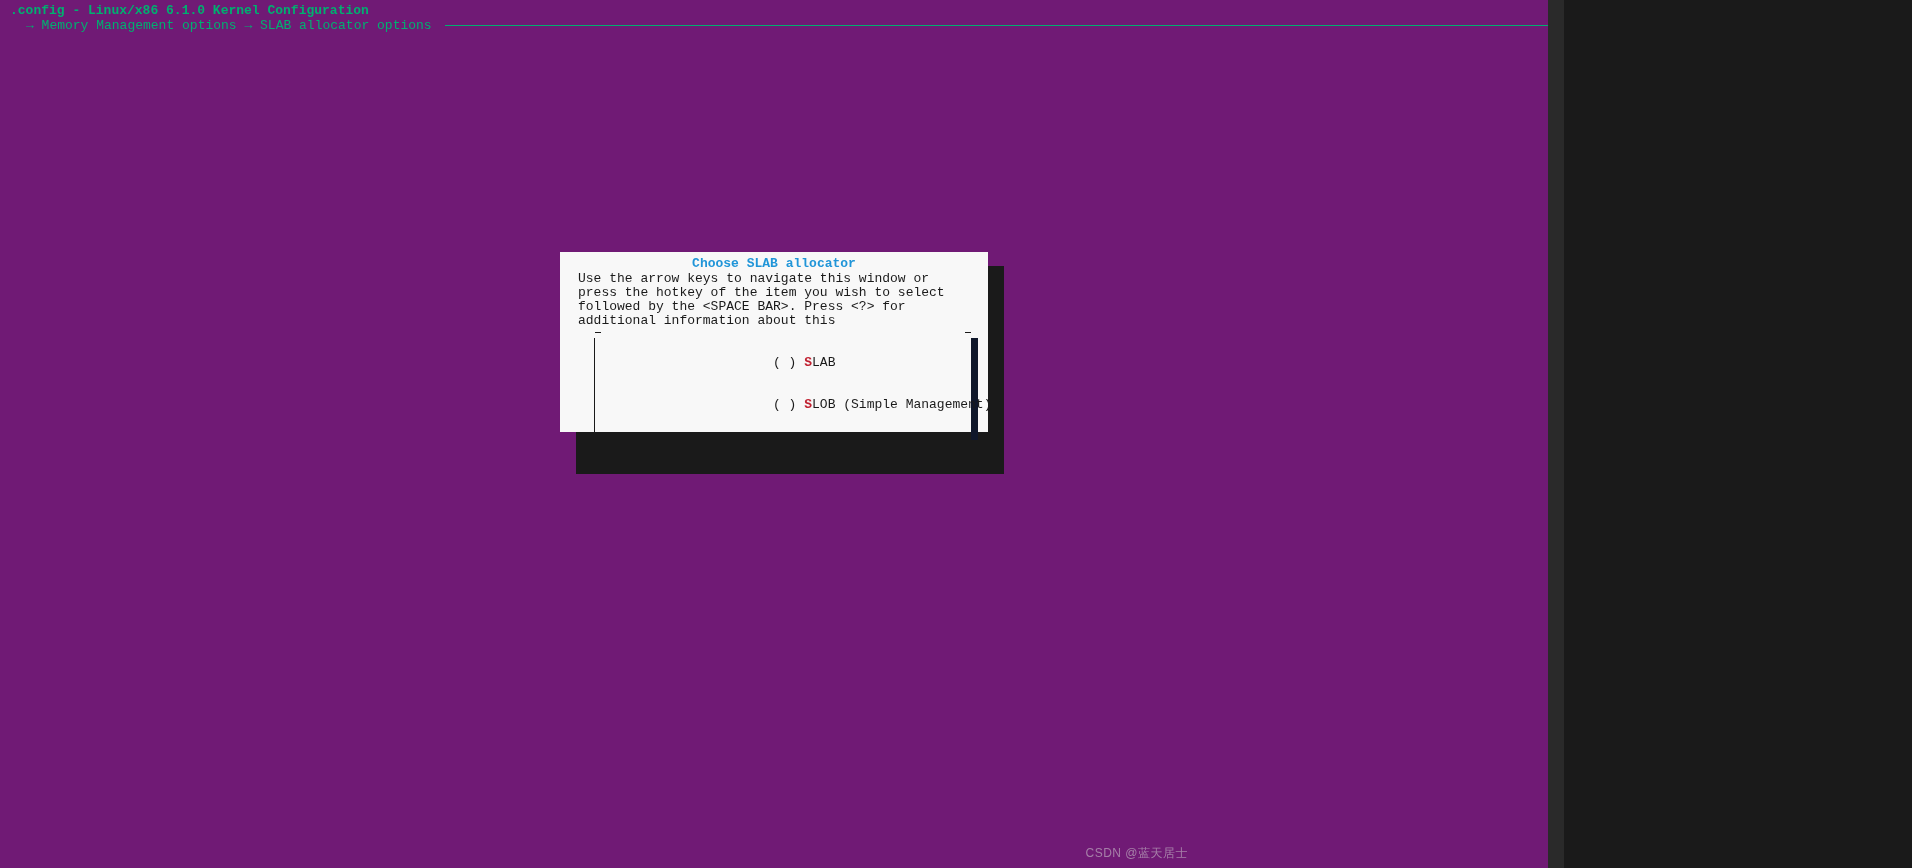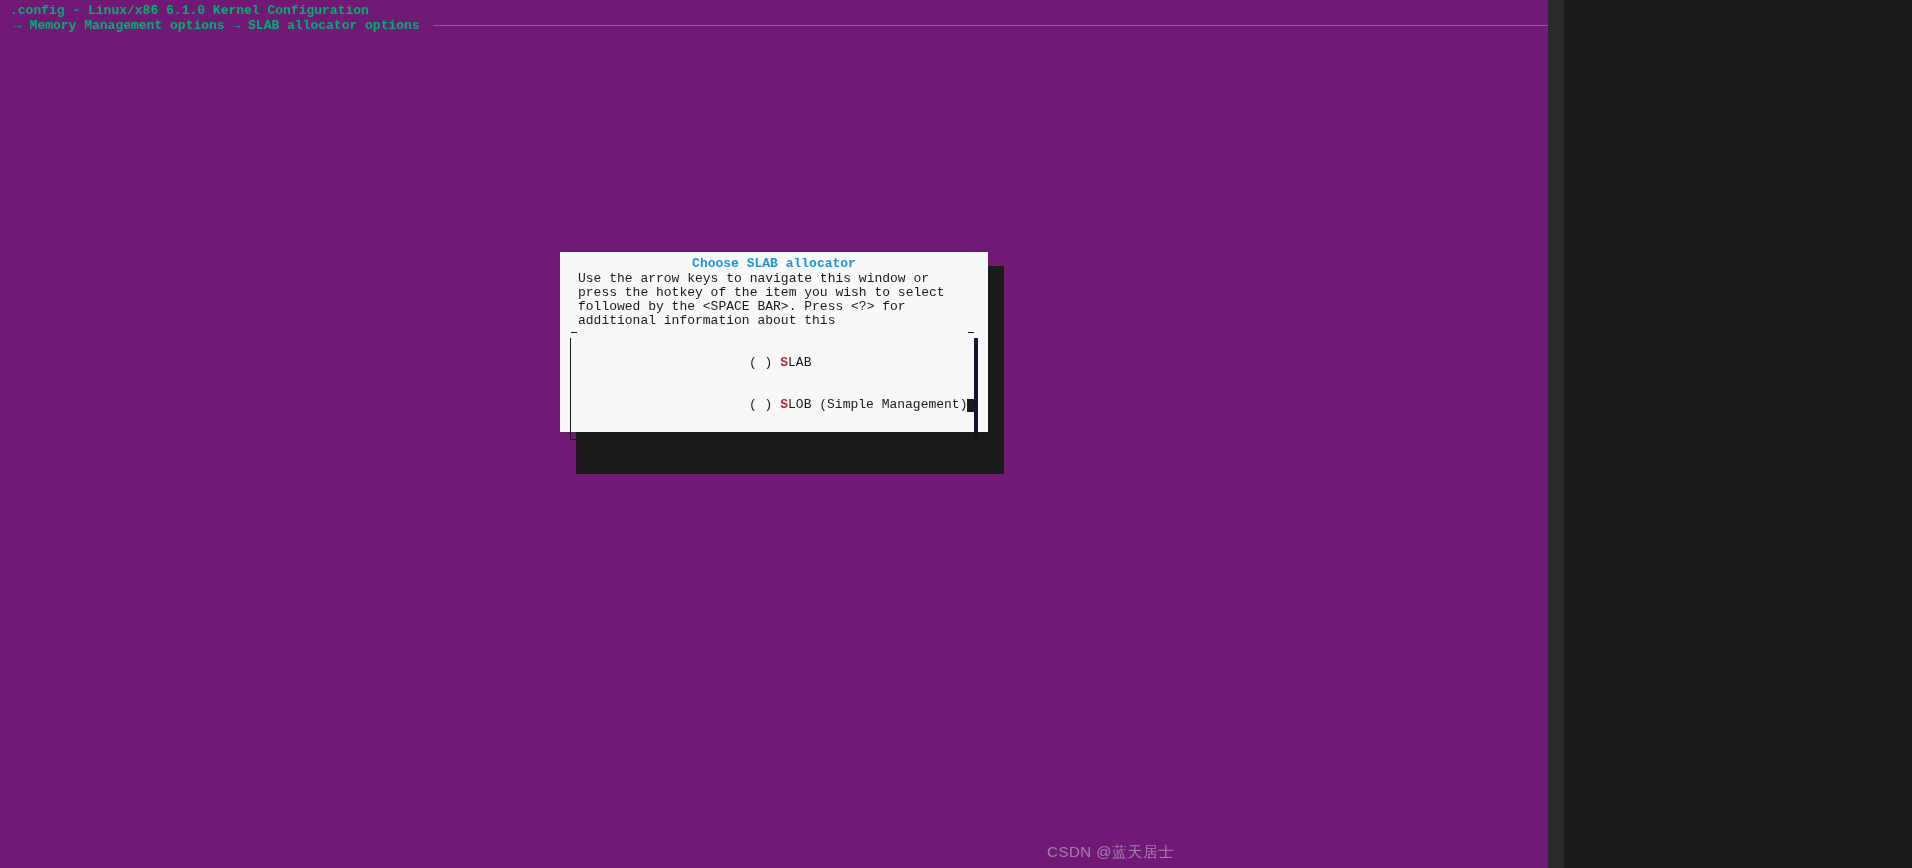--- a/index.html
+++ b/index.html
@@ -51,24 +51,24 @@
       left: 10px;
       color: #00b070;
       font-weight: bold;
       line-height: 14px;
       white-space: pre;
     }
     
     .breadcrumb-line {
       position: absolute;
       top: 18px;
-      left: 4px;
+      left: 16px;
       width: 1584px;
       color: #00b070;
-      font-weight: bold;
+      font-weight: normal;
       white-space: nowrap;
       overflow: hidden;
     }
     
     .breadcrumb-text {
       padding-left: 10px;
     }
     
     .hr-line {
       display: inline-block;
@@ -111,23 +111,24 @@
     .dialog-help {
       line-height: 14px;
       padding: 0 8px;
       white-space: pre-wrap;
     }
     
     .options-frame {
       position: relative;
       margin-top: 10px;
       border-left: 1px solid #1a1a1a;
-      border-right: 4px solid #0f172a;
+      border-right: 7px solid #0f172a;
       height: 102px;
       padding-top: 4px;
+      margin-left: 24px;
     }
     
     .frame-top-left {
       position: absolute;
       top: -6px;
       left: 0;
       width: 6px;
       border-top: 1px solid #1a1a1a;
     }
     .frame-top-right {
@@ -200,25 +201,25 @@
     .btn-selected .hotkey {
       color: #c02030;
     }
     
     .btn-normal .hotkey {
       color: #c02030;
     }
     
     .watermark {
       position: absolute;
-      right: 374px;
+      right: 360px;
       bottom: 6px;
       color: rgba(210,210,210,0.55);
       font-family: Arial, "Microsoft YaHei", sans-serif;
-      font-size: 15px;
+      font-size: 12px;
       letter-spacing: 0.5px;
     }
   </style>
 </head>
 <body>
 
 <div class="terminal-area">
 
   <div class="header">.config - Linux/x86 6.1.0 Kernel Configuration</div>
 

